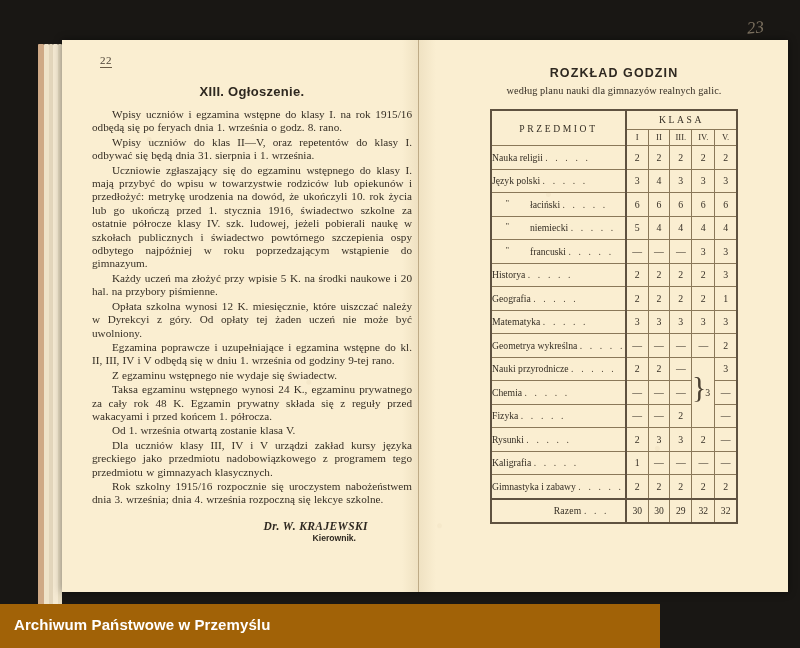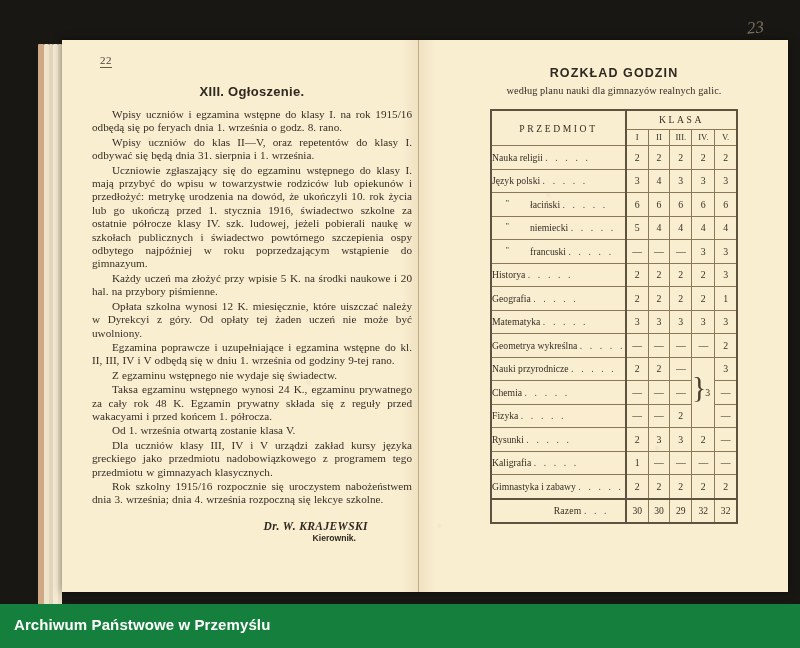--- a/index.html
+++ b/index.html
@@ -88,22 +88,22 @@
          vertical-align:2px;}
   .thickL{border-left:2px solid #5f5240 !important;}
   .totrow td{border-top:2px solid #5f5240 !important;font-size:9.6px;}
   .totrow td.sub{text-align:right;padding-right:16px;letter-spacing:.2px;}
   .brace{position:relative;text-align:center;font-size:9.8px;}
   .brace .bch{font-size:30px;line-height:0;position:relative;top:1px;left:-4px;
               color:#4b4133;font-family:"Liberation Serif",serif;}
   .brace .bv{position:absolute;left:50%;top:50%;transform:translate(2px,-50%);}
 
   
-  .caption{position:absolute;left:0;bottom:0;width:800px;height:44px;
-           background:#15803d;}
+  .caption{position:absolute;left:0;bottom:0;width:660px;height:44px;
+           background:#a16207;}
   .caption span{position:absolute;left:14px;top:12px;
                 font-family:"Liberation Sans",sans-serif;font-weight:bold;
                 font-size:15px;color:#ffffff;letter-spacing:.1px;}
 </style>
 </head>
 <body>
 
 <div id="scan">
   <div class="backdrop"></div>
 

